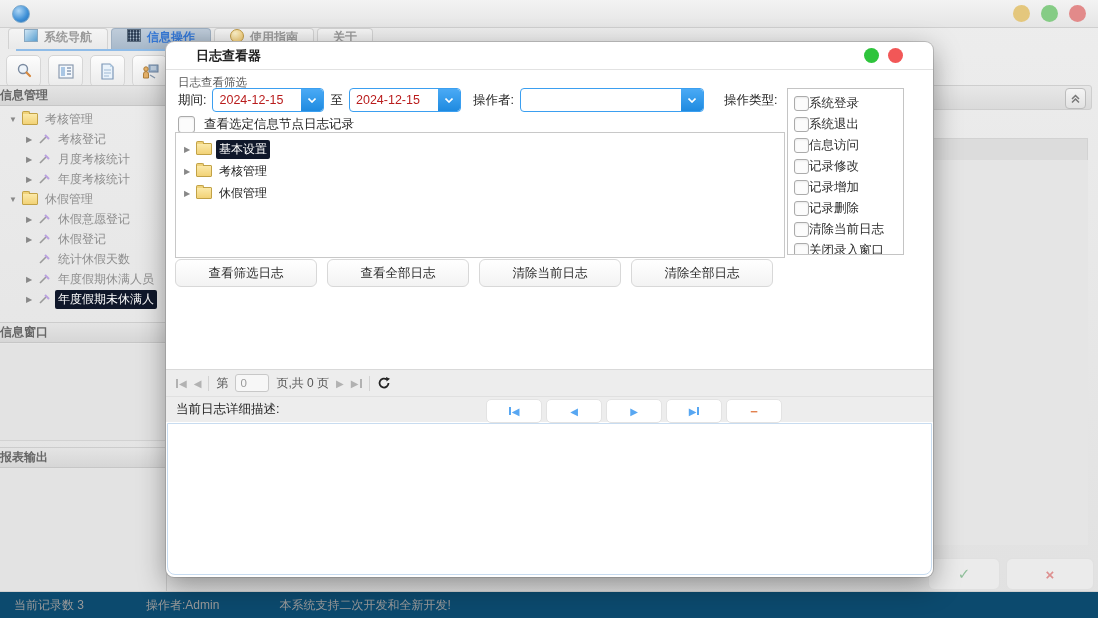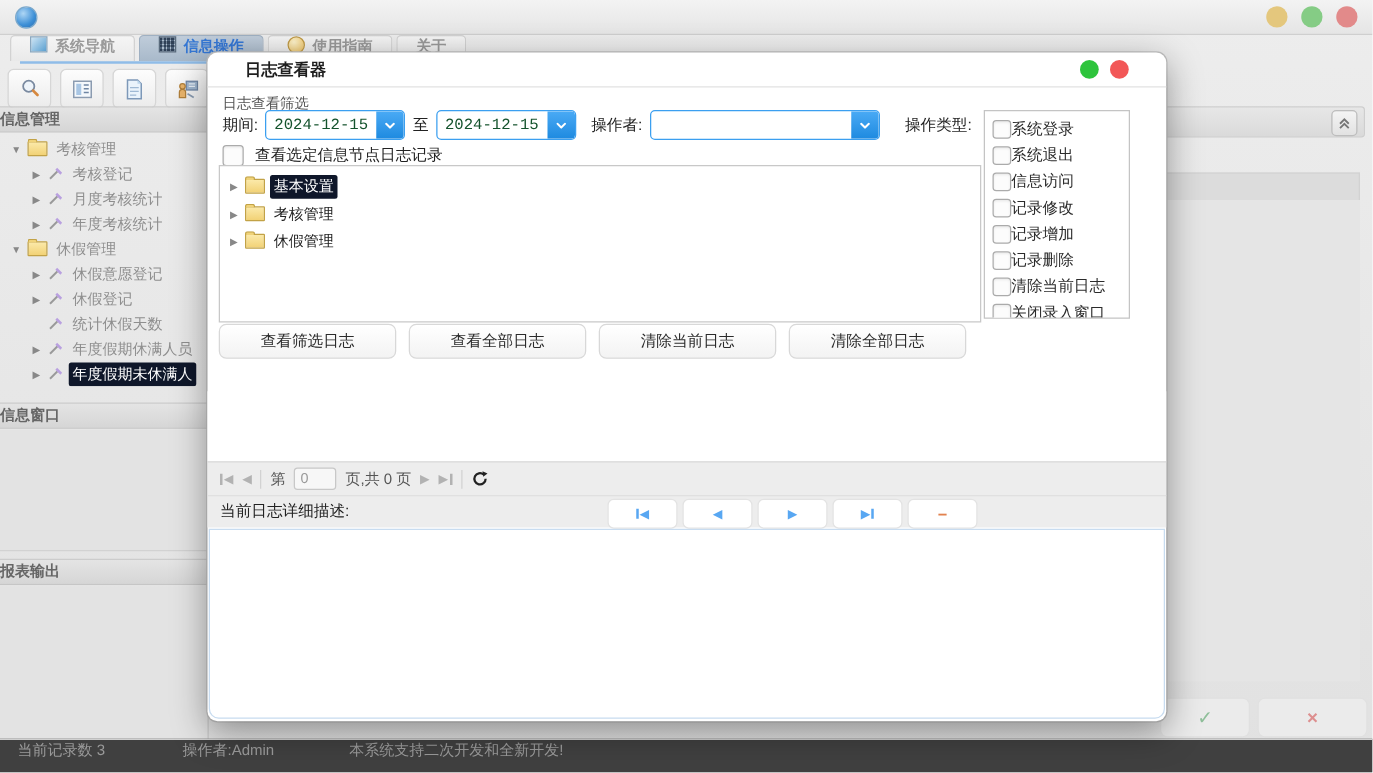--- a/index.html
+++ b/index.html
@@ -53,40 +53,40 @@
              border:1px solid #cecece;border-radius:3px;box-sizing:border-box}
   .collapse-btn{top:88px;right:12px;width:19px;height:19px;background:linear-gradient(#f4f4f4,#e2e2e2);
              border:1px solid #bdbdbd;border-radius:4px;display:flex;align-items:center;justify-content:center}
   .right-strip{top:138px;left:500px;right:10px;height:21px;background:#dcdcdc;border:1px solid #d2d2d2}
   .right-body{top:160px;left:500px;right:10px;height:385px;background:#e5e5e5}
   .okbtn,.cancelbtn{top:558px;height:30px;background:#ebebeb;border:1px solid #e0e0e0;border-radius:6px;
              display:flex;align-items:center;justify-content:center;font-size:15px;font-weight:bold}
   .okbtn{left:928px;width:70px;color:#8fbf9a}
   .cancelbtn{left:1006px;width:86px;color:#dd8f8f}
   
-  .statusbar{bottom:0;left:0;right:0;height:26px;background:#404040;border-top:1px solid #d0d0d0;
-             display:flex;color:#9a9a9a}
+  .statusbar{bottom:0;left:0;right:0;height:26px;background:#0c4a6e;border-top:1px solid #d0d0d0;
+             display:flex;align-items:center;color:#9a9a9a}
   .statusbar span{white-space:nowrap}
   .st1{margin-left:14px}.st2{margin-left:62px}.st3{margin-left:60px}
   
   .dialog{left:166px;top:42px;width:767px;height:535px;background:#fff;border-radius:8px;z-index:10;
           box-shadow:0 8px 28px rgba(0,0,0,.38),0 0 0 1px #c6c6c6}
   .dlg-title{top:0;left:0;right:0;height:28px;display:flex;align-items:center;padding:0 30px;
           border-bottom:1px solid #e2e2e2;box-sizing:border-box}
   .dlg-title .t{font-weight:bold;font-size:13px;color:#1f1f1f}
   .dlg-lights{margin-left:auto;display:flex;gap:9px}
   .dlight{width:15px;height:15px;border-radius:50%}
   .dl-green{background:#2ec43c}.dl-red{background:#f25757}
   .filter-title{top:33px;left:12px;font-size:11.5px;color:#555}
   .frow{top:46px;left:12px;height:24px;display:flex;align-items:center;gap:6px}
   .flabel{color:#222;font-size:12.5px}
   .combo{height:24px;border:1px solid #3b9ff0;border-radius:4px;background:#fff;display:flex;align-items:center;
          box-sizing:border-box;overflow:hidden}
-  .combo .val{flex:1;padding:0 6px;font-size:12.5px;color:#14532d;border:none;outline:none;background:transparent;
-         font-family:Liberation Mono, monospace;min-width:0}
+  .combo .val{flex:1;padding:0 6px;font-size:12.5px;color:#b91c1c;border:none;outline:none;background:transparent;
+         font-family:Liberation Sans, sans-serif;min-width:0}
   .combo .dd{width:22px;align-self:stretch;background:linear-gradient(#4aaaf5,#1e8ae0);border-radius:0 3px 3px 0;
          display:flex;align-items:center;justify-content:center}
   .w-date{width:112px}.w-op{width:184px}
   .checkbox{width:13px;height:13px;border:1px solid #ababab;border-radius:3px;background:#fcfcfc;flex:none;
          box-shadow:inset 0 1px 2px rgba(0,0,0,.08)}
   .optype-box{left:621px;top:46px;width:117px;height:167px;border:1px solid #c4c4c4;background:#fff;
          overflow:hidden;padding:4px 0 0 6px;box-sizing:border-box}
   .optype-item{height:21px;display:flex;align-items:center;gap:0;color:#2b2b2b;font-size:12.5px}
   .noderow{top:74px;left:12px;display:flex;align-items:center;gap:9px}
   .noderow .checkbox{width:15px;height:15px}

